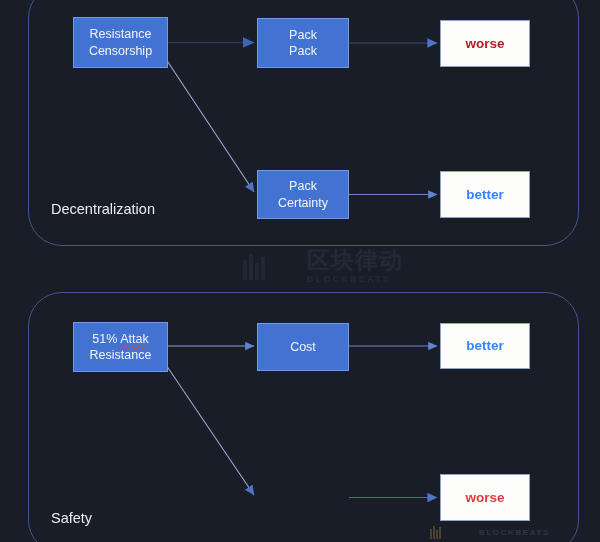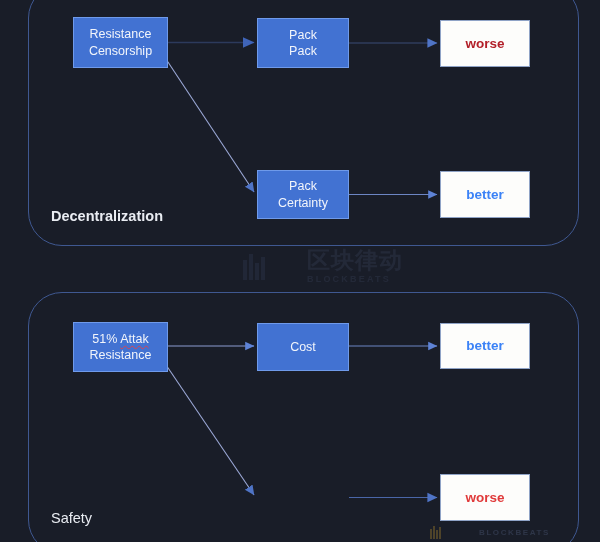--- a/index.html
+++ b/index.html
@@ -108,22 +108,21 @@
     height: 262px;
   }
   .panel-label {
     position: absolute;
     color: #e9ecf2;
     font-size: 14.5px;
     white-space: nowrap;
   }
   #label-decentralization {
     left: 51px;
-    top: 208px;
-    font-weight: bold;
+    top: 201px;
   }
   #label-safety {
     left: 51px;
     top: 510px;
   }
 
   
   .node {
     position: absolute;
     box-sizing: border-box;

